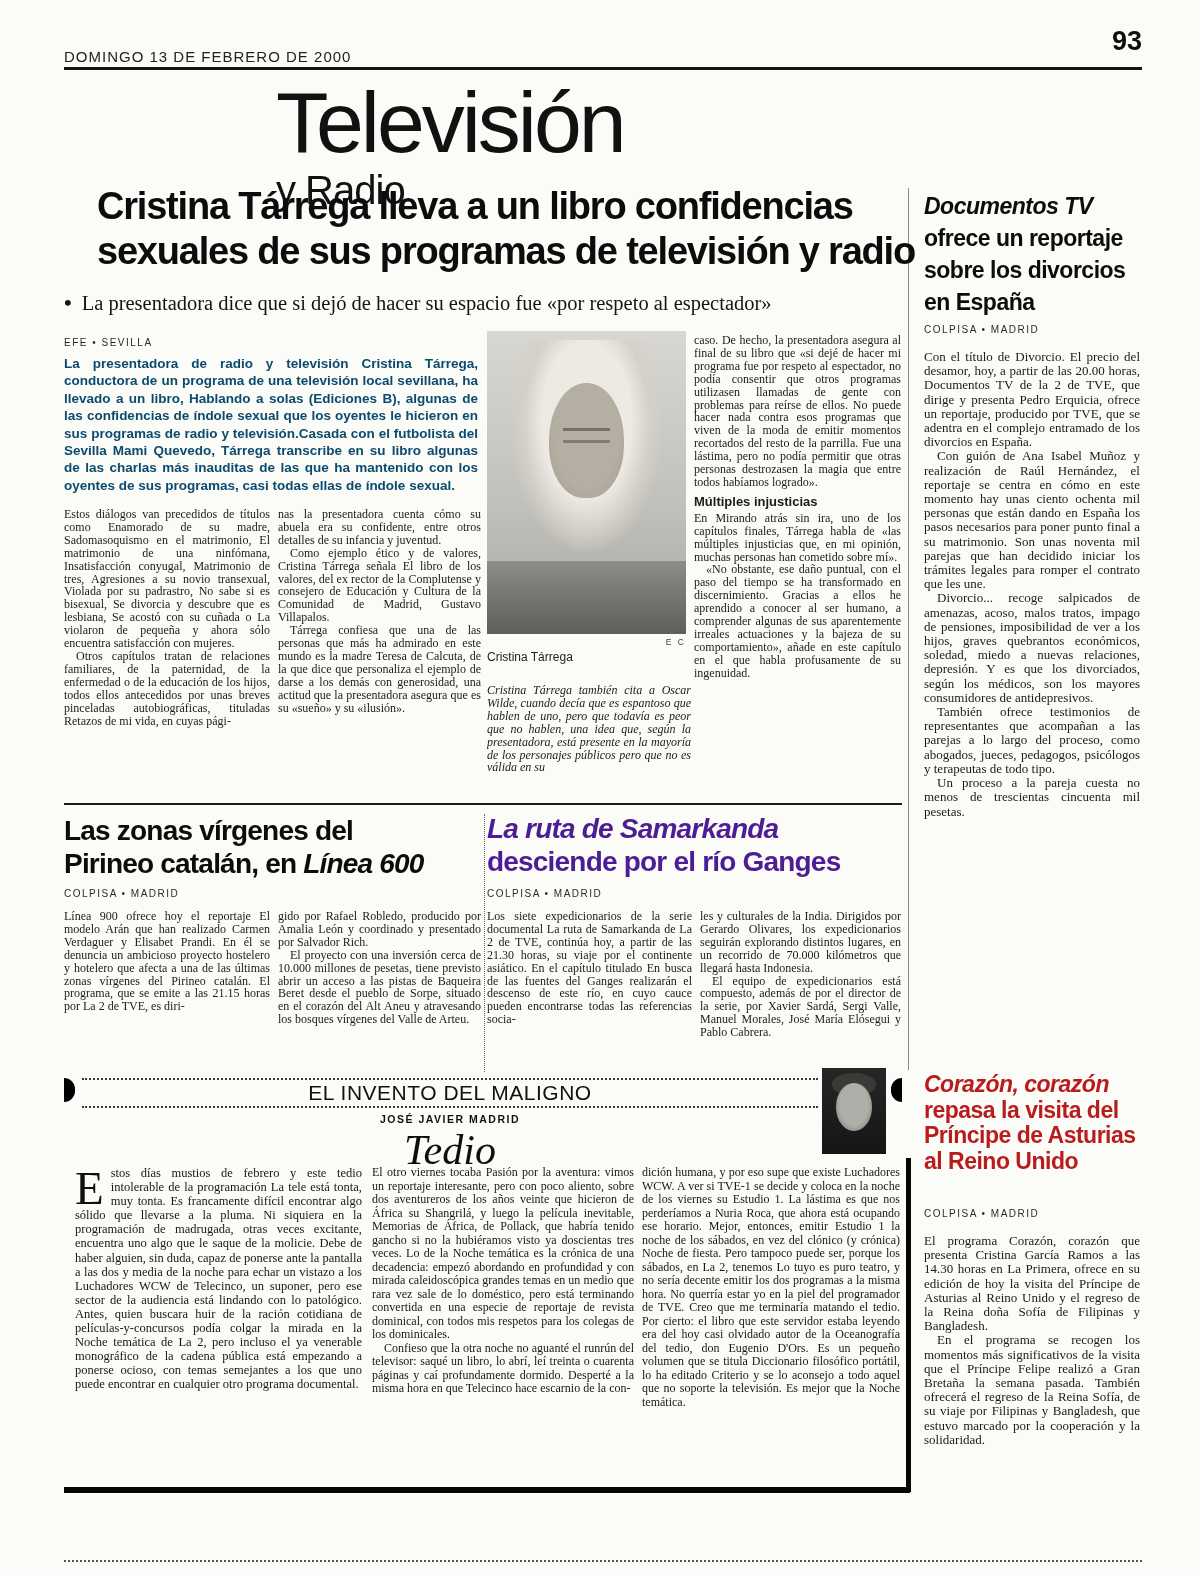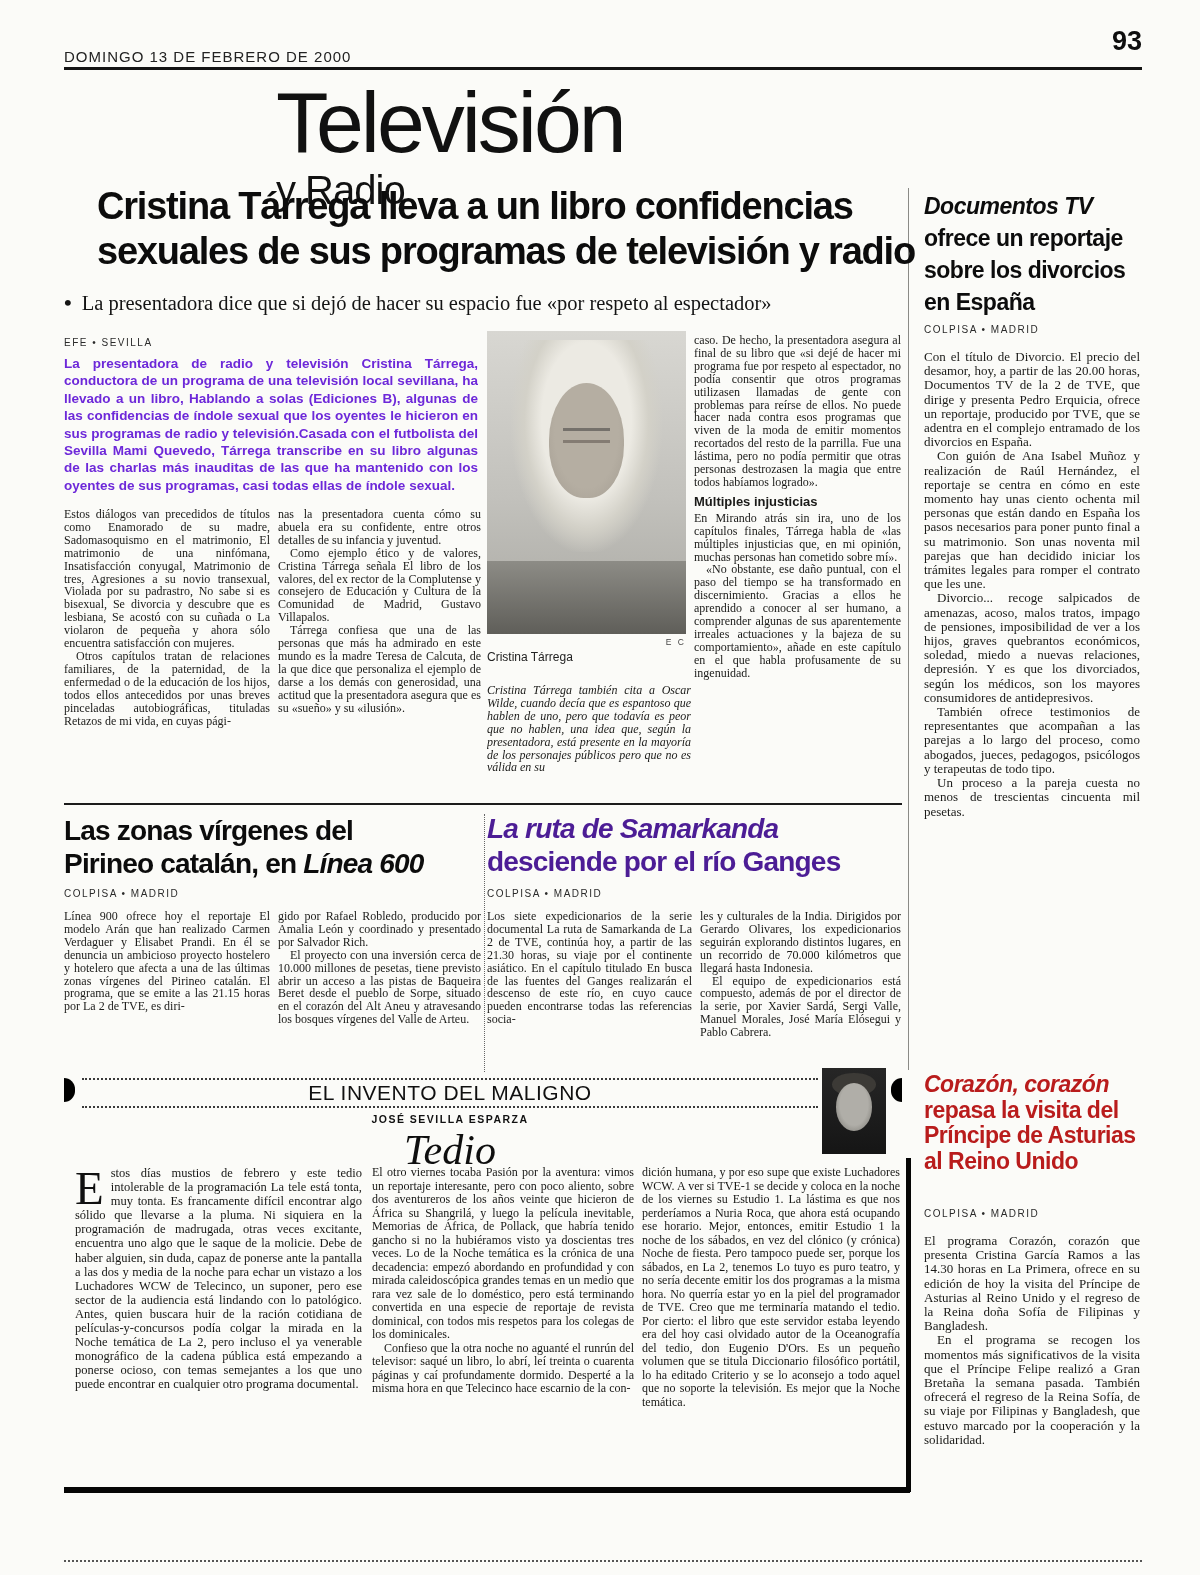--- a/index.html
+++ b/index.html
@@ -37,21 +37,21 @@
   .it{font-style:italic;}
 
   
   .lead-headline{left:64px;top:184px;width:852px;font-family:"Liberation Sans",sans-serif;
                  font-weight:bold;font-size:38px;line-height:45px;letter-spacing:-1.2px;color:#0c0c0c;margin-left:33px;}
   .standfirst{left:64px;top:290px;width:838px;font-size:20.5px;color:#141414;}
   .standfirst .bullet{font-size:22px;font-weight:bold;margin-right:10px;}
   .lead-byline{left:64px;top:337px;}
   .lead-intro{left:64px;top:355px;width:414px;height:146px;overflow:hidden;
               font-family:"Liberation Sans",sans-serif;font-weight:bold;font-size:13.5px;
-              line-height:17.4px;text-align:justify;color:#6d28d9;}
+              line-height:17.4px;text-align:justify;color:#0c4a6e;}
   .lead-col1{left:64px;top:508px;width:206px;height:294px;overflow:hidden;}
   .lead-col2{left:278px;top:508px;width:203px;height:294px;overflow:hidden;}
   .lead-col3{left:487px;top:684px;width:204px;height:120px;overflow:hidden;font-style:italic;}
   .lead-col4{left:694px;top:334px;width:207px;height:470px;overflow:hidden;}
   .col-subhead{font-family:"Liberation Sans",sans-serif;font-weight:bold;font-size:13px;
                margin:7px 0 3px 0 !important;text-indent:0 !important;}
 
   
   .photo{left:487px;top:331px;width:199px;height:303px;background:linear-gradient(#d8d7d2 0%,#c2c1bc 55%,#a9a8a2 100%);overflow:hidden;}
   .photo .hair{position:absolute;left:12%;top:3%;width:76%;height:70%;
@@ -214,21 +214,21 @@
     <p>Divorcio... recoge salpicados de amenazas, acoso, malos tratos, impago de pensiones, imposibilidad de ver a los hijos, graves quebrantos económicos, soledad, miedo a nuevas relaciones, depresión. Y es que los divorciados, según los médicos, son los mayores consumidores de antidepresivos.</p>
     <p>También ofrece testimonios de representantes que acompañan a las parejas a lo largo del proceso, como abogados, jueces, pedagogos, psicólogos y terapeutas de todo tipo.</p>
     <p>Un proceso a la pareja cuesta no menos de trescientas cincuenta mil pesetas.</p>
   </div>
 
   <div class="abs disc-left"></div>
   <div class="abs disc-right"></div>
   <div class="abs mal-rule1"></div>
   <div class="abs mal-kicker">EL INVENTO DEL MALIGNO</div>
   <div class="abs mal-rule2"></div>
-  <div class="abs mal-author">JOSÉ SEVILLA ESPARZA</div>
+  <div class="abs mal-author">JOSÉ JAVIER MADRID</div>
   <div class="abs mal-title">Tedio</div>
   <div class="abs mal-photo">
     <div class="hair"></div>
     <div class="face"></div>
   </div>
 
   <div class="abs ted-col1">
     <p><span class="dropcap">E</span><span>stos días mustios de febrero y este tedio intolerable de la programación La tele está tonta, muy tonta. Es francamente difícil encontrar algo sólido que llevarse a la pluma. Ni siquiera en la programación de madrugada, otras veces excitante, encuentra uno algo que le saque de la molicie. Debe de haber alguien, sin duda, capaz de ponerse ante la pantalla a las dos y media de la noche para echar un vistazo a los Luchadores WCW de Telecinco, un suponer, pero ese sector de la audiencia está lindando con lo patológico. Antes, quien buscara huir de la ración cotidiana de películas-y-concursos podía colgar la mirada en la Noche temática de La 2, pero incluso el ya venerable monográfico de la cadena pública está empezando a ponerse ocioso, con temas semejantes a los que uno puede encontrar en cualquier otro programa documental.</span></p>
   </div>
   <div class="abs ted-col2">

